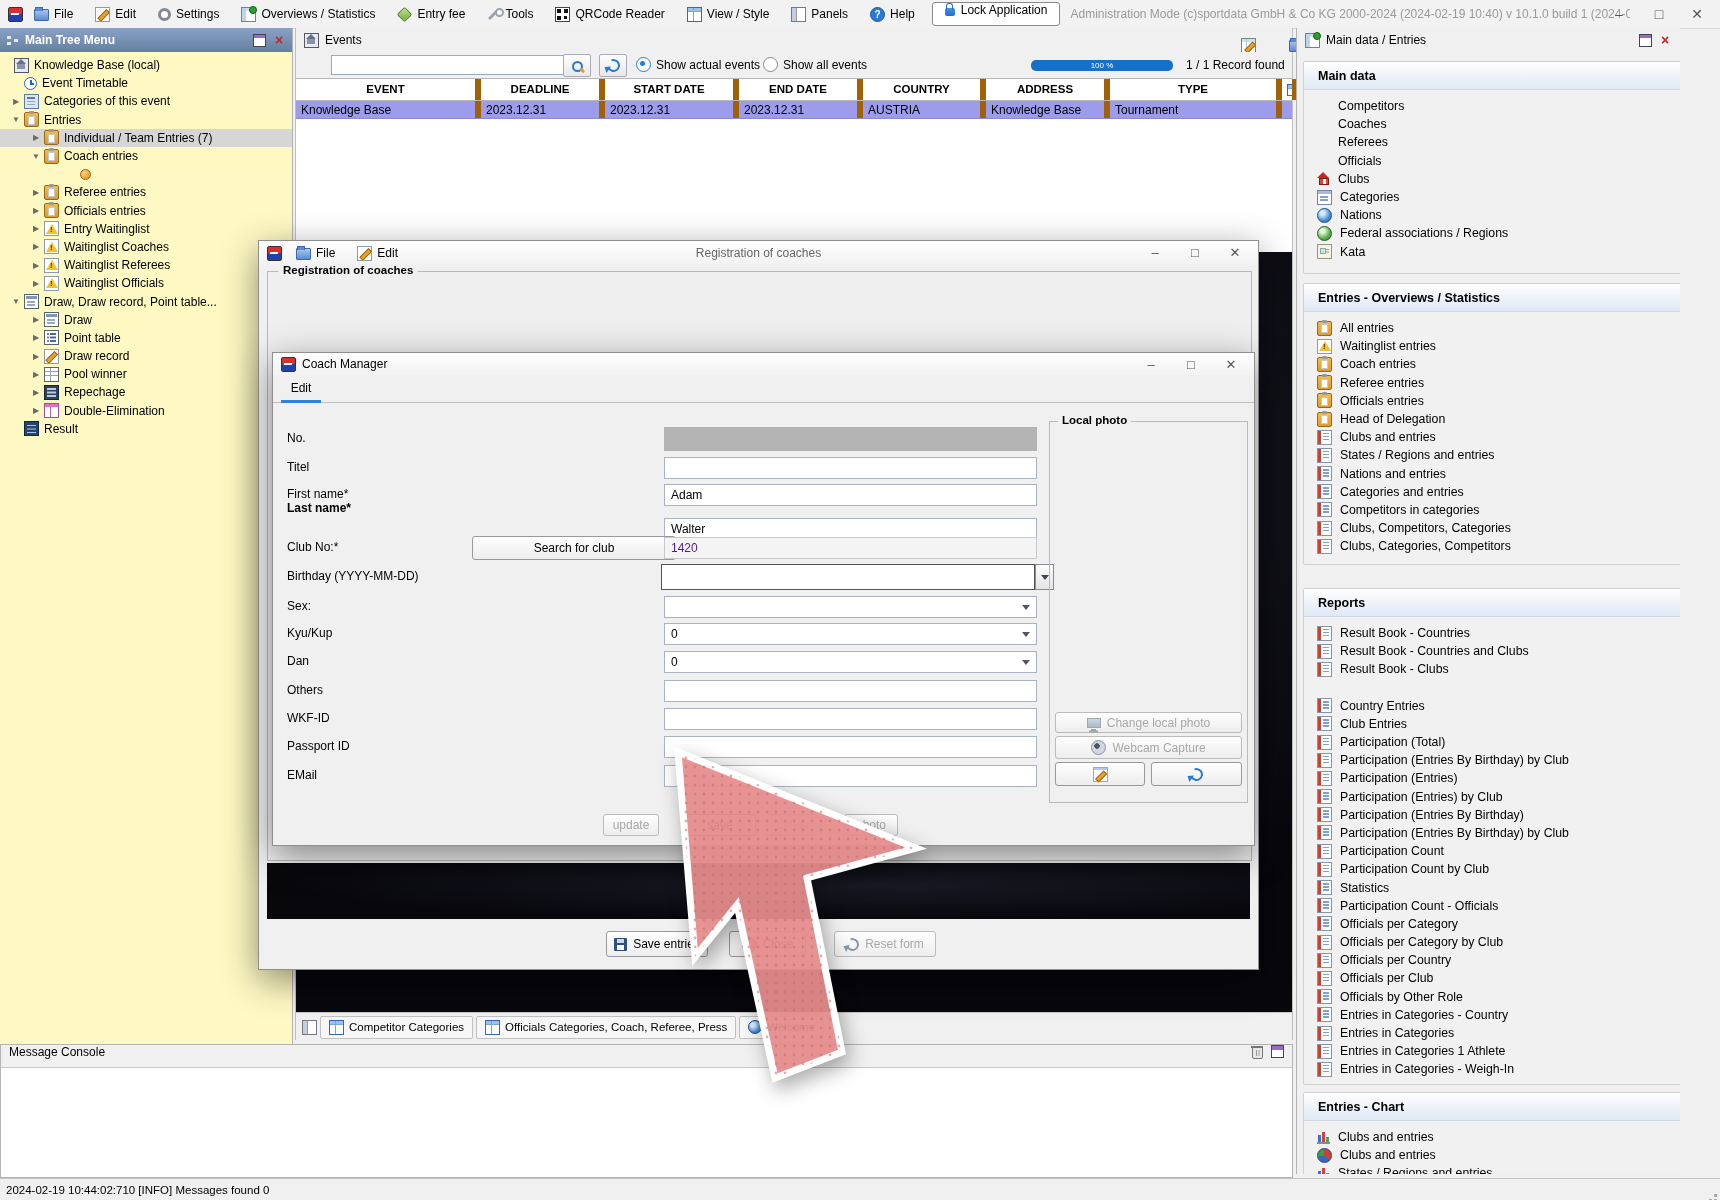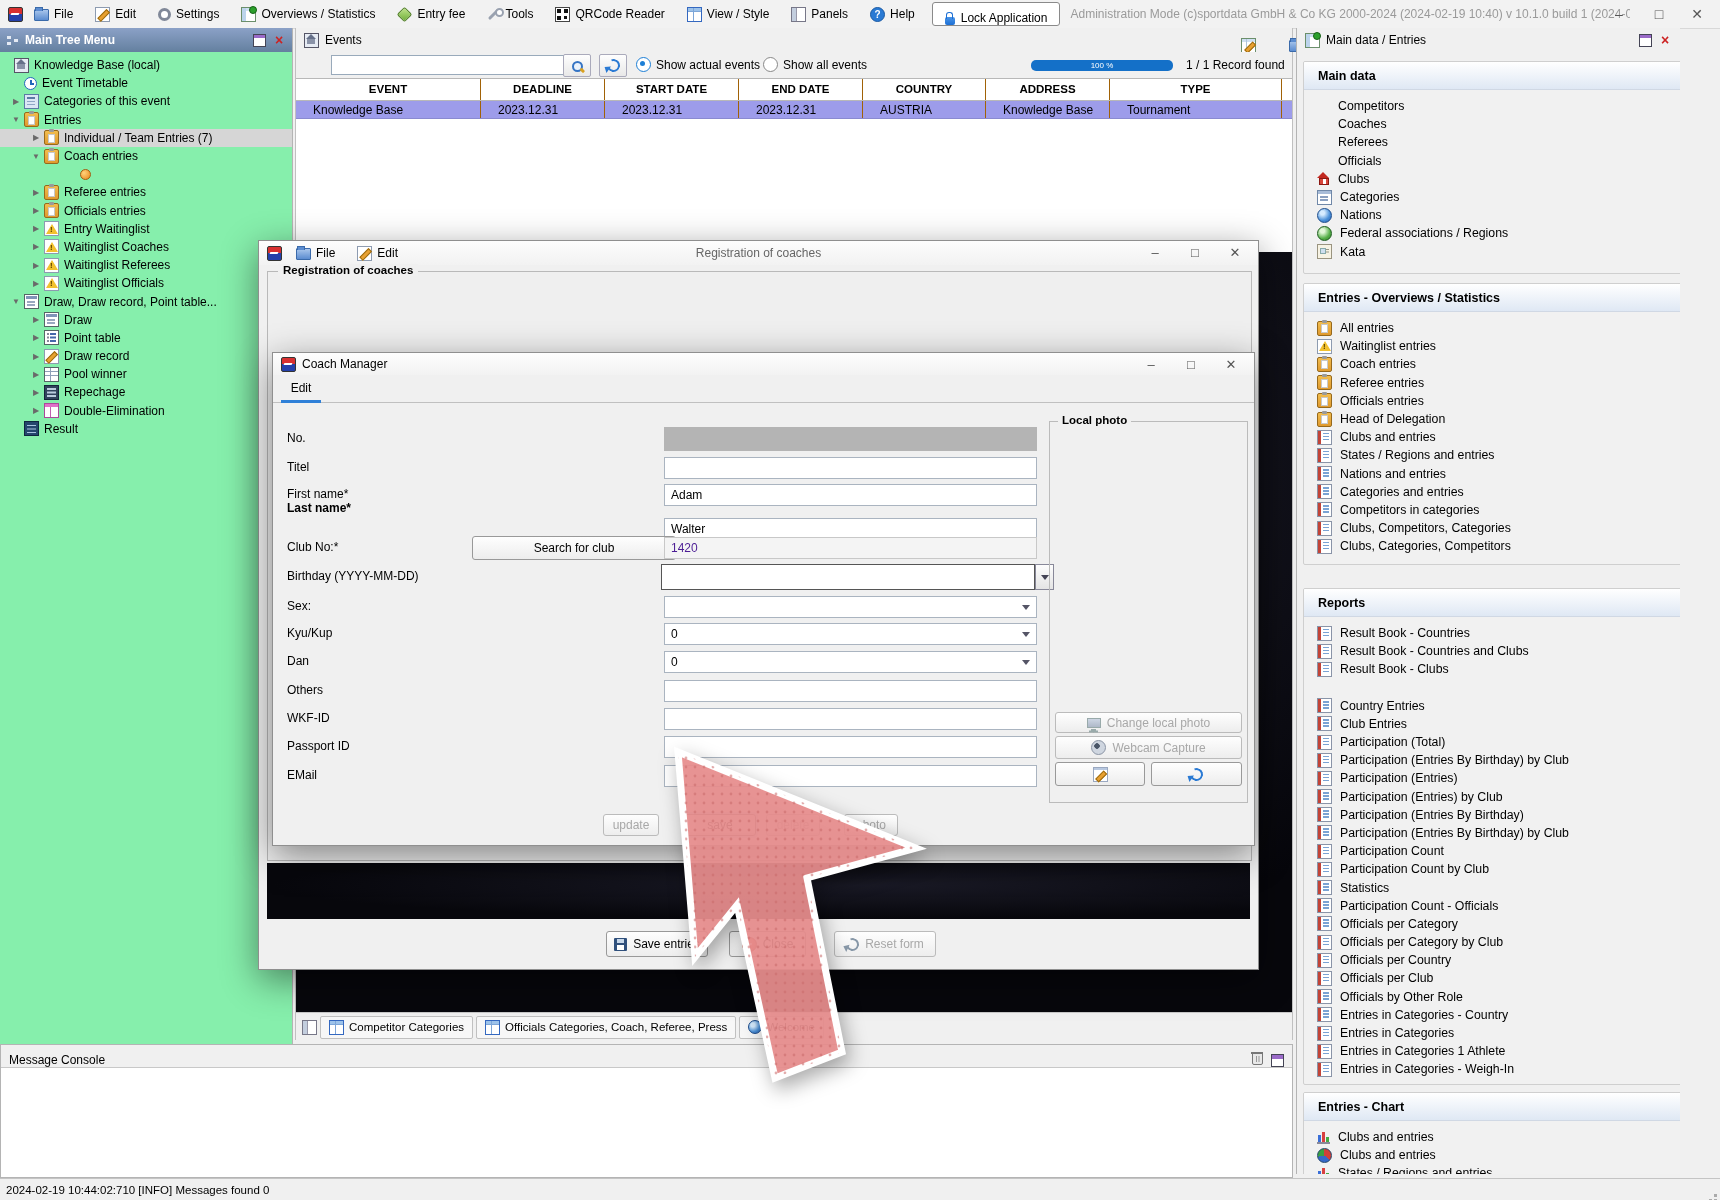--- a/index.html
+++ b/index.html
@@ -106,55 +106,55 @@
   .ic-notepad{background:#fff;border:1px solid #9aa8c0}
   .ic-notepad::before{content:"";position:absolute;left:0;right:0;top:0;height:2.5px;background:#b8c8e0}
   .ic-notepad::after{content:"";position:absolute;left:1px;top:6px;width:10px;height:2.5px;background:#e8a030;border:1px solid #9a6a10;transform:rotate(-45deg)}
   .ic-chev{width:17px;height:17px;border:1px solid #9ab0c8;border-radius:50%;background:#fdfdfd}
   .ic-chev::before{content:"\00ab";position:absolute;left:4px;top:1px;color:#3a6090;font-weight:bold;font-size:13px;transform:rotate(90deg)}
   .ic-treegrip::before{content:"";position:absolute;left:1px;top:2px;width:4px;height:3px;background:#e4eaf4;box-shadow:0 6px 0 #e4eaf4,7px 3px 0 #e4eaf4}
   .ic-globe-sm{width:12px;height:12px;background:radial-gradient(circle at 4px 4px,#d6ecff 0 2px,#4a90d9 60%,#2a5fa8);border-radius:50%;border:1px solid #1d4c8c}
   
   #menubar{left:0;top:0;width:1720px;height:28px;background:#f2f2f2;border-bottom:1px solid #d8d8d8;display:flex;align-items:center}
   .menu-item{display:flex;align-items:center;gap:5px;padding:0 11px;height:28px;cursor:default;white-space:nowrap}
-  #lock-btn{display:flex;align-items:flex-end;gap:6px;background:#fff;border:1px solid #8a8a8a;border-radius:3px;height:22px;padding:0 12px;margin-left:6px;white-space:nowrap}
+  #lock-btn{display:flex;align-items:flex-start;gap:6px;background:#fff;border:1px solid #8a8a8a;border-radius:3px;height:22px;padding:0 12px;margin-left:6px;white-space:nowrap}
   #app-title{color:#9a9a9a;margin-left:10px;white-space:nowrap;overflow:hidden;width:560px}
   .winctl{position:absolute;top:2px;width:34px;height:24px;text-align:center;line-height:24px;color:#555;font-size:14px}
   
-  #tree-panel{left:0;top:28px;width:292px;height:1016px;background:#86efac;border-right:1px solid #b4b4b4}
+  #tree-panel{left:0;top:28px;width:292px;height:1016px;background:#fef9c3;border-right:1px solid #b4b4b4}
   .panel-hdr-blue{height:24px;background:linear-gradient(#8ba1c7,#64809f);display:flex;align-items:center;color:#fff;font-weight:bold;padding:0 6px;gap:6px}
   #tree-body{position:absolute;top:28px;left:0;right:0;bottom:0;overflow:hidden}
   .tree-row{display:flex;align-items:center;height:18.2px;white-space:nowrap}
   .tree-row.sel{background:#d6d6d6}
   .tr-arrow{width:16px;text-align:center;font-size:8px;color:#6a6a6a;flex:none}
   .tr-label{margin-left:5px}
   
   #events-panel{left:295px;top:28px;width:998px;height:1012px;background:#fff;border:1px solid #c0c0c0;border-top:none;box-sizing:border-box}
   #ev-hdr{position:absolute;left:0;top:0;right:0;height:24px;background:#f0f0f0;display:flex;align-items:center;padding-left:8px;gap:6px}
   #ev-toolbar{position:absolute;left:0;top:24px;right:0;height:26px;background:#f0f0f0}
   #ev-search{position:absolute;left:35px;top:3px;width:226px;height:18px;border:1px solid #9ab;background:#fff;font:inherit;padding:0 4px}
   .tool-btn{position:absolute;top:2px;width:26px;height:21px;background:linear-gradient(#fefefe,#e8e8e8);border:1px solid #aab;border-radius:2px;display:flex;align-items:center;justify-content:center}
   .radio{position:absolute;top:5px;display:flex;align-items:center;gap:5px;white-space:nowrap}
   .radio .rb{width:13px;height:13px;border-radius:50%;border:1px solid #888;background:#fff;position:relative}
   .radio.on .rb{border-color:#1d7fd6}
   .radio.on .rb::before{content:"";position:absolute;left:3px;top:3px;width:5px;height:5px;border-radius:50%;background:#1d7fd6}
   #ev-progress{position:absolute;left:735px;top:8px;width:142px;height:11px;background:#1470c8;border-radius:5px;color:#fff;font-size:8px;text-align:center;line-height:11px}
   #ev-count{position:absolute;left:890px;top:6px;white-space:nowrap}
   #ev-table{position:absolute;left:0;top:50px;right:0}
-  .ev-cell{display:inline-block;box-sizing:border-box;border-right:1px solid #a16207;padding:3px 17px;overflow:hidden;white-space:nowrap;vertical-align:top}
+  .ev-cell{display:inline-block;box-sizing:border-box;border-right:6px solid #a16207;padding:3px 5px;overflow:hidden;white-space:nowrap;vertical-align:top}
   #ev-header{border-top:1px solid #b8b8b8;border-bottom:1px solid #b8b8b8;background:#fff}
   #ev-header .ev-cell{text-align:center;font-weight:bold;height:21px;line-height:15px}
   #ev-row{background:#9d9cea;border-bottom:1px solid #8a8ad0}
   #ev-row .ev-cell{height:17px;line-height:12px}
   #ev-black{position:absolute;left:0;right:0;top:224px;height:760px;background:radial-gradient(ellipse at 70% 30%,#1a1a26 0,#07070c 60%)}
   #ev-tabs{position:absolute;left:0;right:0;top:984px;height:28px;background:#f0f0f0;border-top:1px solid #c8c8c8;display:flex;align-items:center;gap:3px;padding-left:6px}
   .ev-tab{display:flex;align-items:center;gap:5px;height:21px;padding:0 8px;background:#f7f7f7;border:1px solid #c0c0c0;border-radius:2px;white-space:nowrap;font-size:11.5px}
   
   #console{left:0;top:1044px;width:1293px;height:134px;background:#fff;border:1px solid #b4b4b4;box-sizing:border-box}
-  #console-hdr{height:22px;background:#f0f0f0;border-bottom:1px solid #c8c8c8;display:flex;align-items:flex-end;padding:0 8px;gap:6px}
+  #console-hdr{height:22px;background:#f0f0f0;border-bottom:1px solid #c8c8c8;display:flex;align-items:flex-start;padding:0 8px;gap:6px}
   #statusbar{left:0;top:1178px;width:1720px;height:22px;background:#f0f0f0;border-top:1px solid #c4c4c4;display:flex;align-items:center;padding-left:6px;box-sizing:border-box;font-size:11.5px}
   #grip{position:absolute;right:3px;bottom:3px;width:3px;height:3px;background:#aaa;box-shadow:-5px 5px 0 #aaa,0 5px 0 #aaa,-10px 10px 0 #aaa,-5px 10px 0 #aaa,0 10px 0 #aaa}
   
   #right-panel{left:1296px;top:28px;width:384px;height:1146px;background:#f0f0f0;border-left:1px solid #b4b4b4;box-sizing:border-box;overflow:hidden}
   #rp-hdr{height:24px;display:flex;align-items:center;gap:6px;padding:0 8px;background:#f0f0f0}
   .rp-section{position:absolute;left:6px;width:405px;border:1px solid #cfcfcf;border-radius:2px;background:#f1f1f1;overflow:hidden;box-sizing:border-box}
   .rp-sec-hdr{height:27px;background:linear-gradient(#ffffff,#dfe8f4);border-bottom:1px solid #d0d8e4;display:flex;align-items:center;justify-content:space-between;padding:0 8px 0 14px;font-weight:bold;font-size:12.5px}
   .rp-items{padding-top:7px}
   .rp-item{display:flex;align-items:center;height:18.2px;padding-left:13px;gap:8px;white-space:nowrap;font-size:12.3px}
   .rp-spacer{height:18px}

